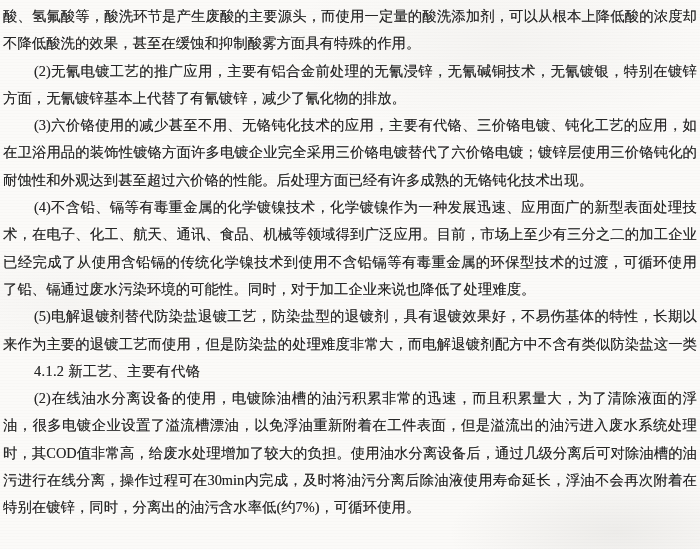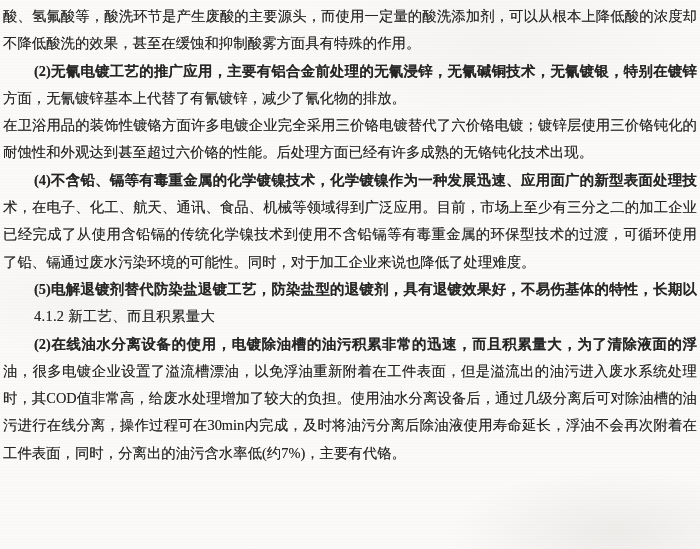--- a/index.html
+++ b/index.html
@@ -41,42 +41,43 @@
     white-space: normal;
     text-align: justify;
     text-align-last: justify;
   }
   .line.indent {
     padding-left: 31px;
   }
   .line.indent.fill {
     padding-left: 31px;
     width: 663px;
-    font-weight: bold;
   }
   .line.heading {
     letter-spacing: 0.3px;
   }
 </style>
 </head>
 <body>
 
 <div class="page">
   <div class="textblock" id="textblock">
       <div class="line fill">酸、氢氟酸等，酸洗环节是产生废酸的主要源头，而使用一定量的酸洗添加剂，可以从根本上降低酸的浓度却</div>
       <div class="line">不降低酸洗的效果，甚至在缓蚀和抑制酸雾方面具有特殊的作用。</div>
       <div class="line indent fill">(2)无氰电镀工艺的推广应用，主要有铝合金前处理的无氰浸锌，无氰碱铜技术，无氰镀银，特别在镀锌</div>
       <div class="line">方面，无氰镀锌基本上代替了有氰镀锌，减少了氰化物的排放。</div>
+      <div class="line indent fill">(3)六价铬使用的减少甚至不用、无铬钝化技术的应用，主要有代铬、三价铬电镀、钝化工艺的应用，如</div>
       <div class="line fill">在卫浴用品的装饰性镀铬方面许多电镀企业完全采用三价铬电镀替代了六价铬电镀；镀锌层使用三价铬钝化的</div>
       <div class="line">耐蚀性和外观达到甚至超过六价铬的性能。后处理方面已经有许多成熟的无铬钝化技术出现。</div>
       <div class="line indent fill">(4)不含铅、镉等有毒重金属的化学镀镍技术，化学镀镍作为一种发展迅速、应用面广的新型表面处理技</div>
       <div class="line fill">术，在电子、化工、航天、通讯、食品、机械等领域得到广泛应用。目前，市场上至少有三分之二的加工企业</div>
       <div class="line fill">已经完成了从使用含铅镉的传统化学镍技术到使用不含铅镉等有毒重金属的环保型技术的过渡，可循环使用</div>
       <div class="line">了铅、镉通过废水污染环境的可能性。同时，对于加工企业来说也降低了处理难度。</div>
       <div class="line indent fill">(5)电解退镀剂替代防染盐退镀工艺，防染盐型的退镀剂，具有退镀效果好，不易伤基体的特性，长期以</div>
-      <div class="line indent heading">4.1.2 新工艺、而且积累量大</div>
+      <div class="line fill">来作为主要的退镀工艺而使用，但是防染盐的处理难度非常大，而电解退镀剂配方中不含有类似防染盐这一类</div>
+      <div class="line indent heading">4.1.2 新工艺、主要有代铬</div>
       <div class="line indent fill">(2)在线油水分离设备的使用，电镀除油槽的油污积累非常的迅速，而且积累量大，为了清除液面的浮</div>
       <div class="line fill">油，很多电镀企业设置了溢流槽漂油，以免浮油重新附着在工件表面，但是溢流出的油污进入废水系统处理</div>
       <div class="line fill">时，其COD值非常高，给废水处理增加了较大的负担。使用油水分离设备后，通过几级分离后可对除油槽的油</div>
       <div class="line fill">污进行在线分离，操作过程可在30min内完成，及时将油污分离后除油液使用寿命延长，浮油不会再次附着在</div>
-      <div class="line">工件表面，同时，分离出的油污含水率低(约7%)，主要有代铬。</div>
+      <div class="line">特别在镀锌，同时，分离出的油污含水率低(约7%)，可循环使用。</div>
     </div>
 </div>
 
 </body></html>

